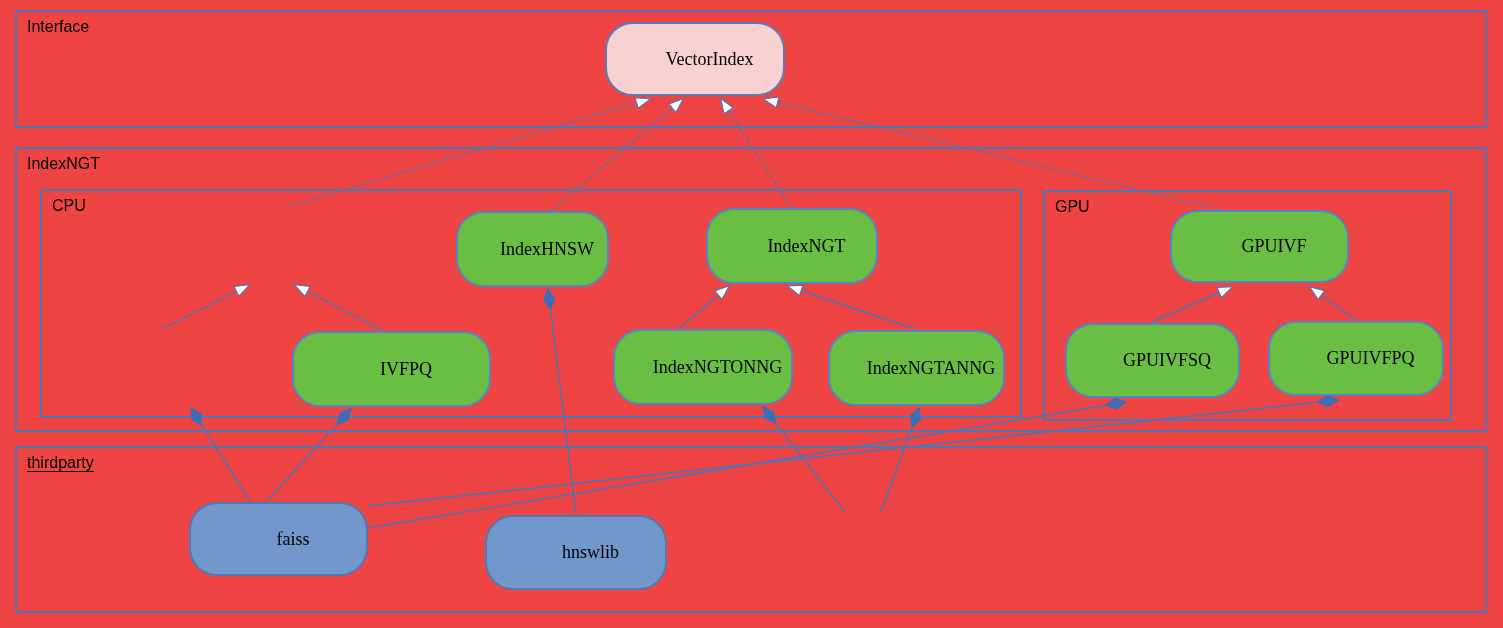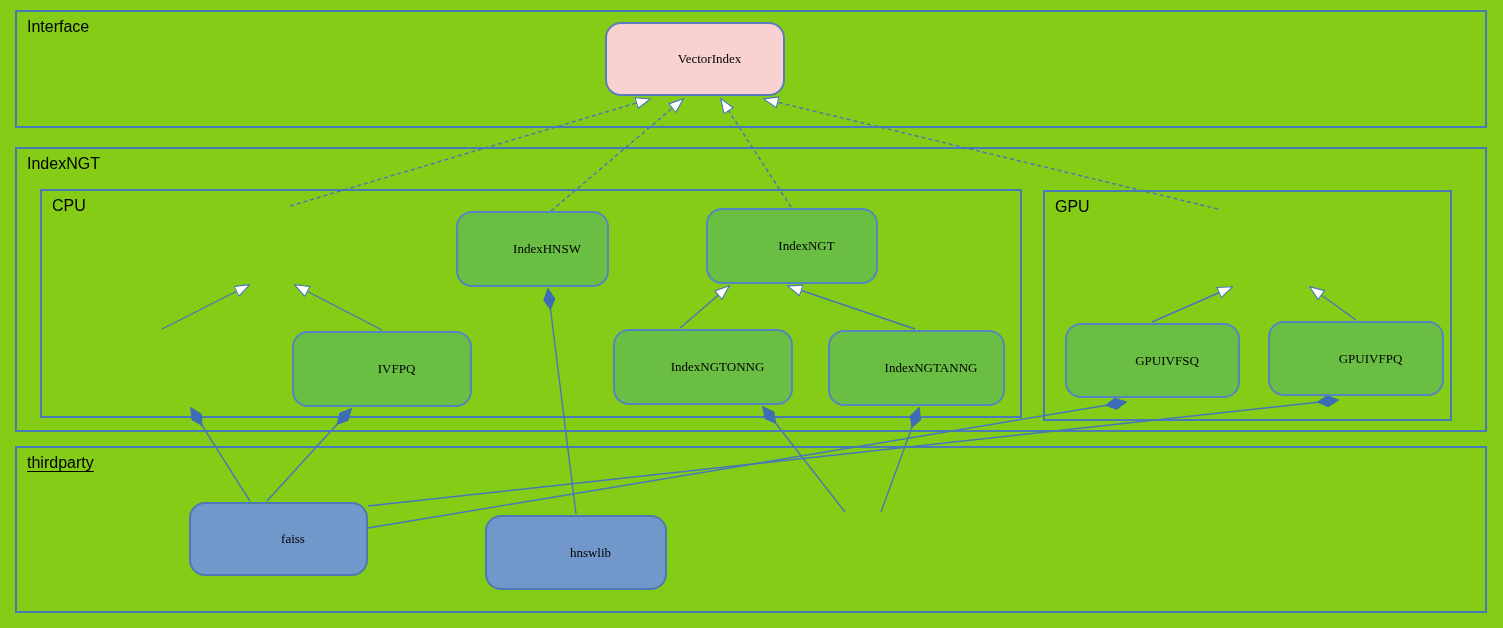--- a/index.html
+++ b/index.html
@@ -1,19 +1,19 @@
 <!DOCTYPE html>
 <html><head>
 <meta charset="utf-8">
 <style>
   html,body{margin:0;padding:0;background:#ffffff;}
   #canvas{
     position:relative;
     width:1503px;height:628px;
-    background:#84cc16;
+    background:#ef4444;
     font-family:"Liberation Sans", sans-serif;
     overflow:hidden;
     text-align:center;
   }
   .container{
     position:absolute;
     border:2px solid #4a7ab5;
     background:transparent;
     box-sizing:border-box;
   }
@@ -28,26 +28,26 @@
     text-decoration-style:wavy;
     text-decoration-color:#cc2222;
     text-decoration-thickness:1px;
     text-underline-offset:3px;
     text-decoration:underline;
   }
   svg.wires{position:absolute;left:0;top:0;z-index:5;}
   .node{
     position:absolute;
     box-sizing:border-box;
-    border-radius:16px;
+    border-radius:28px;
     display:flex;
     align-items:center;
     justify-content:center;
     font-family:"Liberation Serif", serif;
-    font-size:13px;
+    font-size:18px;
     color:#000;
     z-index:10;
     padding-left:29px;
   }
   .node.iface{background:#f9d1d0;border:2px solid #5b7cb8;}
   .node.impl {background:#6abe44;border:2px solid #5585c0;}
   .node.third{background:#7297cb;border:2px solid #4e79b2;}
 </style>
 </head>
 <body>
@@ -111,23 +111,24 @@
     </g>
   </svg>
 
   <div class="node iface" style="left:605px;top:22px;width:180px;height:74px">VectorIndex</div>
 
 
   <div class="node impl" style="left:456px;top:211px;width:153px;height:76px">IndexHNSW</div>
 
   <div class="node impl" style="left:706px;top:208px;width:172px;height:76px">IndexNGT</div>
 
+  <div class="node impl" style="left:1170px;top:210px;width:179px;height:73px">GPUIVF</div>
 
 
-  <div class="node impl" style="left:292px;top:331px;width:180px;height:76px">IVFPQ</div>
+  <div class="node impl" style="left:292px;top:331px;width:199px;height:76px">IVFPQ</div>
 
   <div class="node impl" style="left:613px;top:329px;width:180px;height:76px">IndexNGTONNG</div>
 
   <div class="node impl" style="left:828px;top:330px;width:177px;height:76px">IndexNGTANNG</div>
 
   <div class="node impl" style="left:1065px;top:323px;width:175px;height:75px">GPUIVFSQ</div>
 
   <div class="node impl" style="left:1268px;top:321px;width:176px;height:75px">GPUIVFPQ</div>
 
   <div class="node third" style="left:189px;top:502px;width:179px;height:74px">faiss</div>

